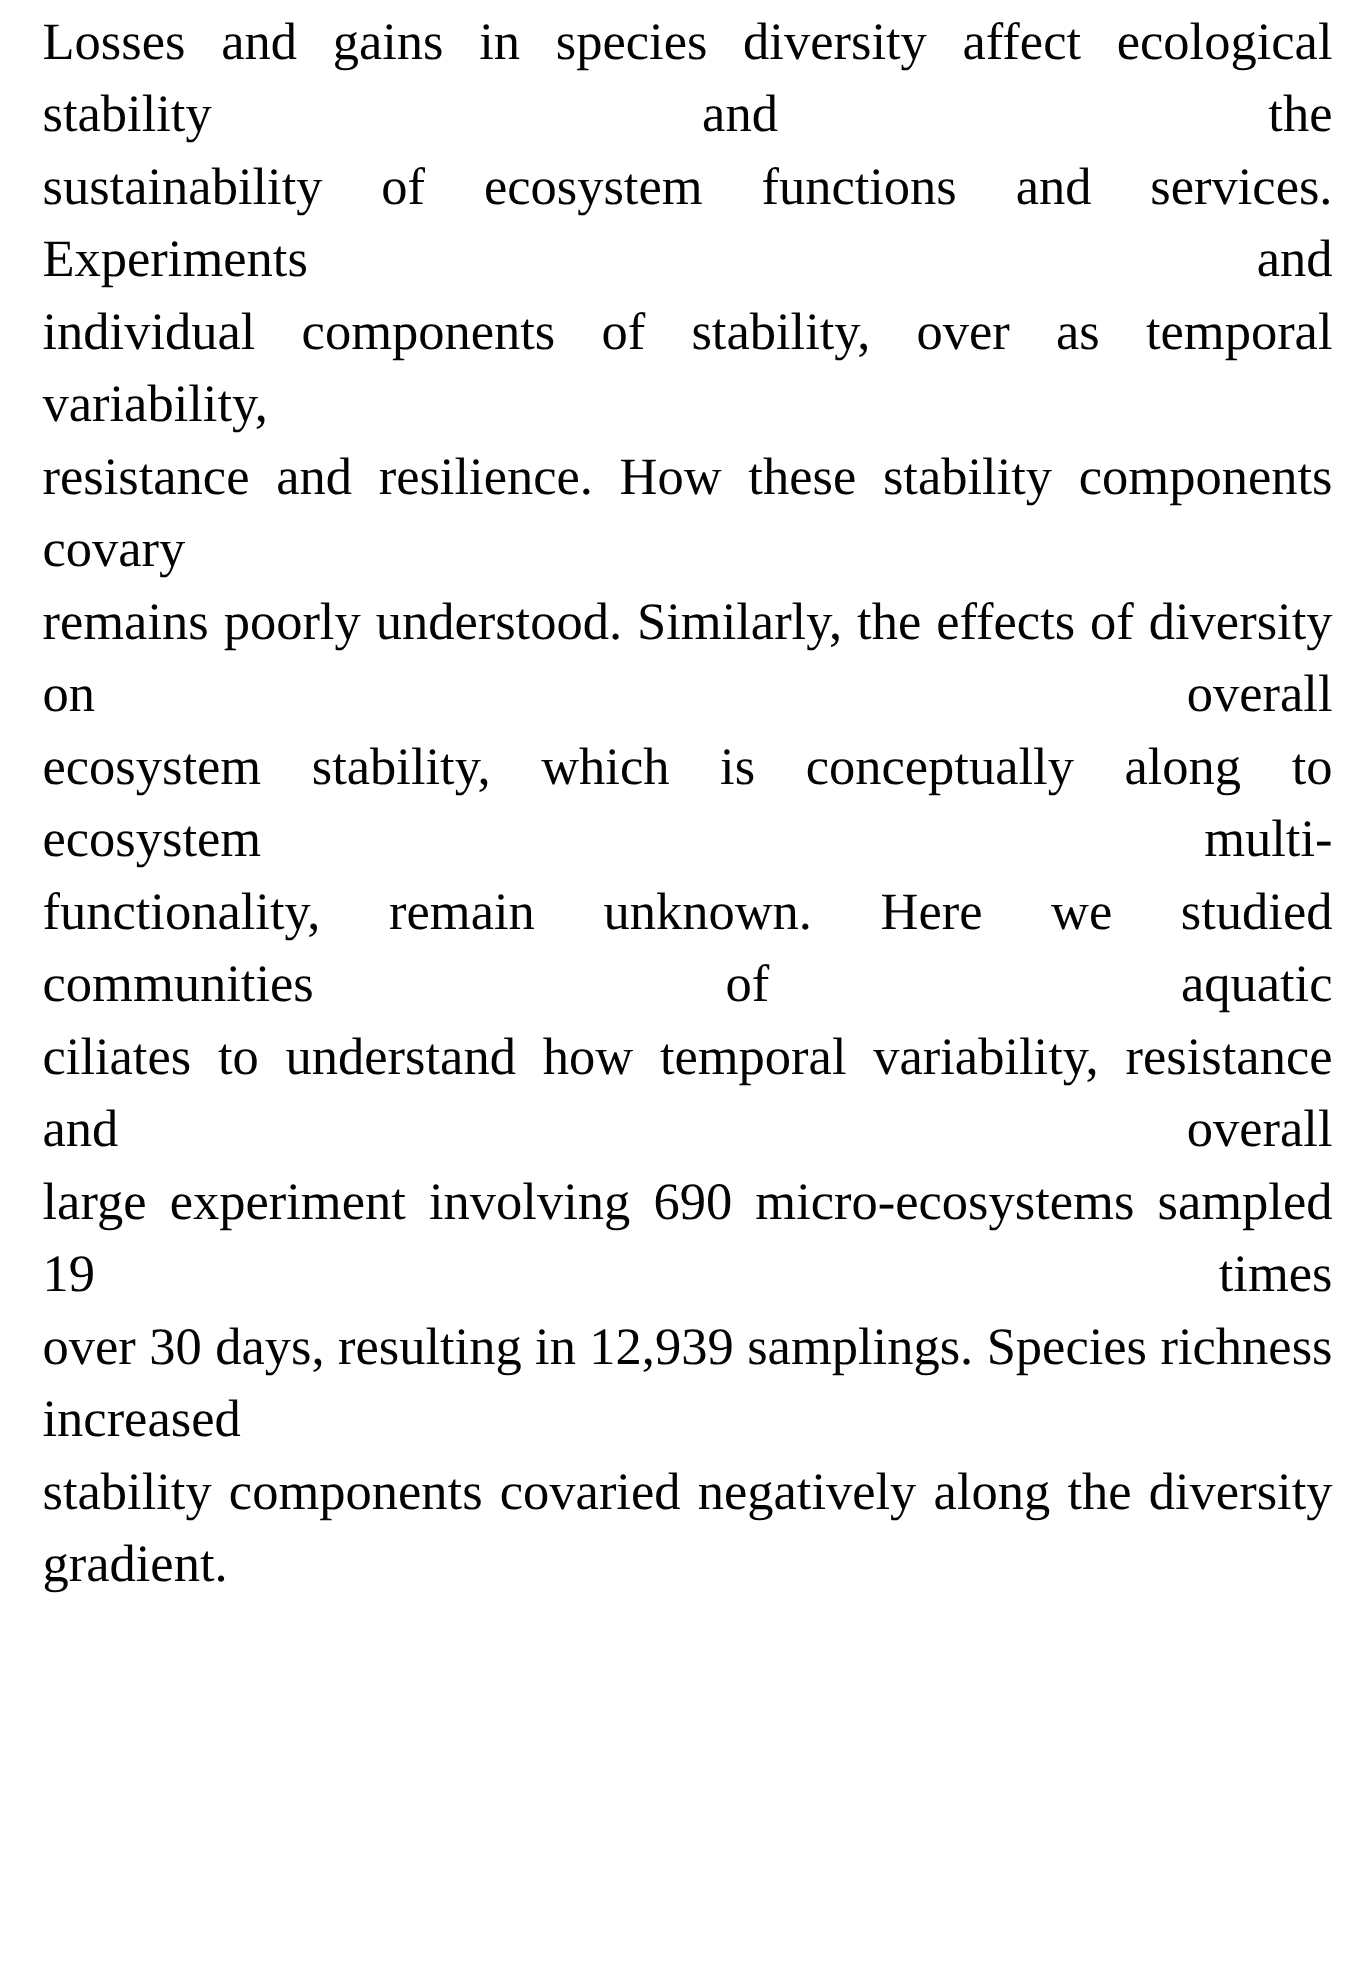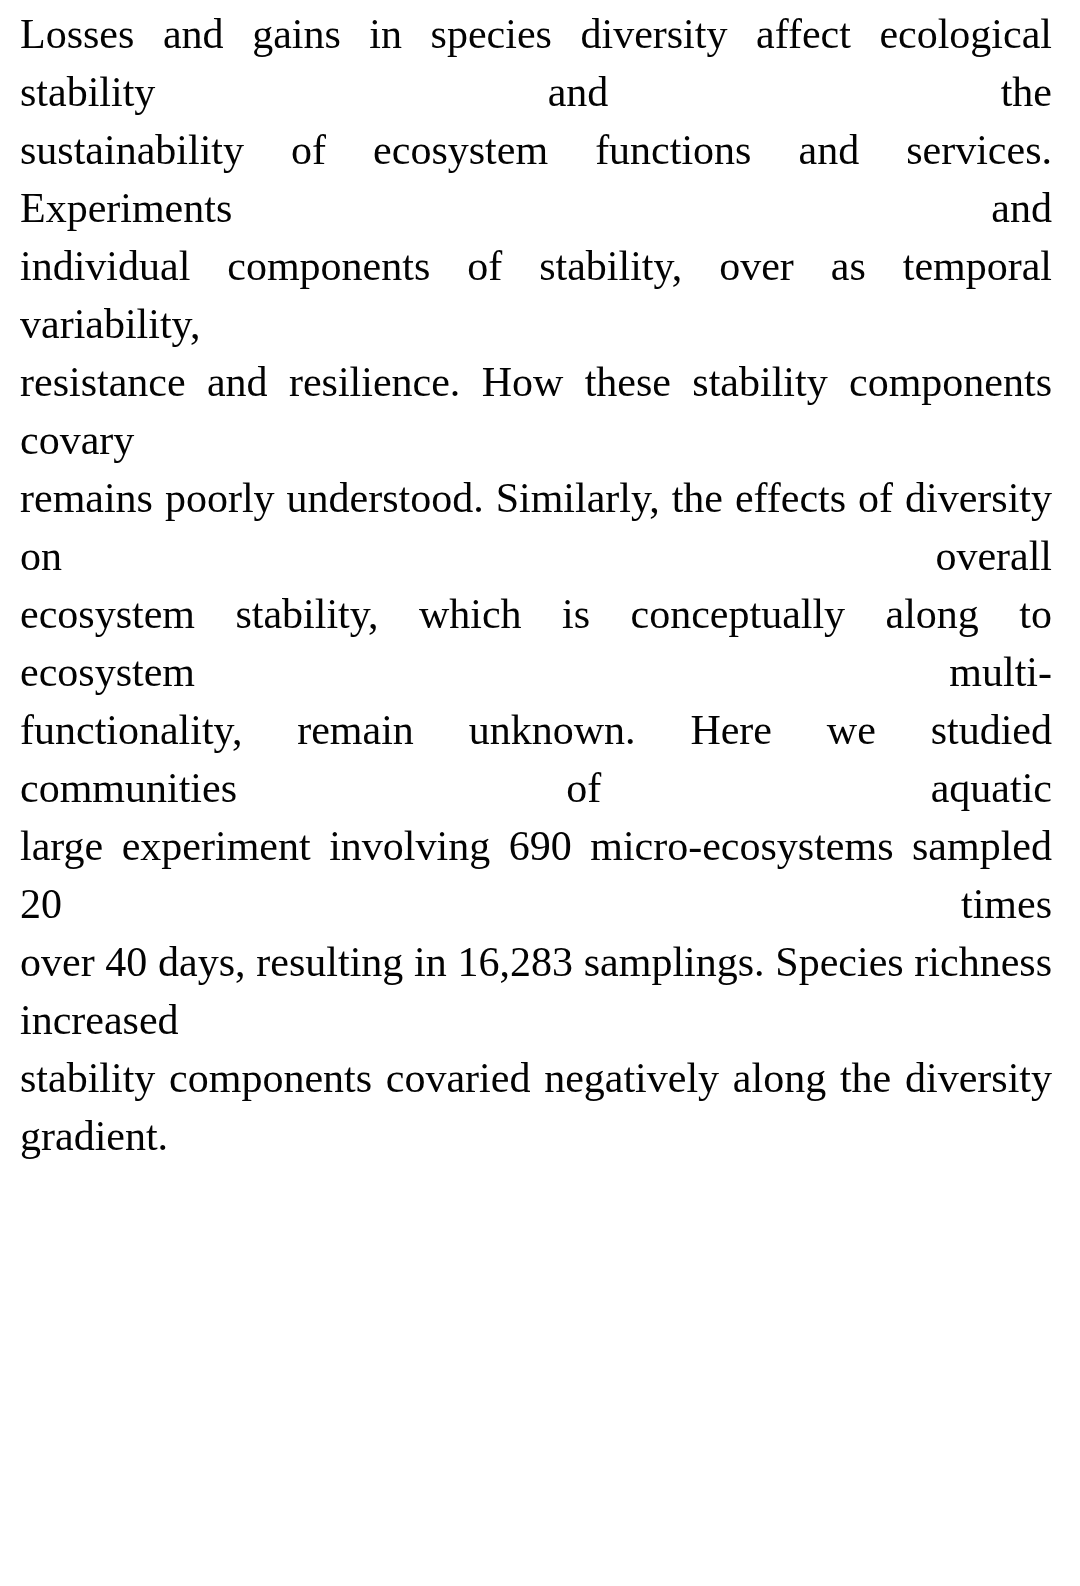--- a/index.html
+++ b/index.html
@@ -7,21 +7,21 @@
     padding: 0;
     background: #ffffff;
   }
   .page {
     position: relative;
     width: 1080px;
     height: 1586px;
     background: #ffffff;
     overflow: hidden;
     box-sizing: border-box;
-    padding: 5px 31px 0 20px;
+    padding: 5px 31px 0 34px;
   }
   .abstract {
     font-family: "Liberation Serif", "DejaVu Serif", serif;
     font-size: 42px;
     line-height: 58px;
     color: #030303;
     width: 1032px;
   }
   .abstract .line {
     text-align: justify;
@@ -34,17 +34,18 @@
 
 <div class="page">
   <div class="abstract">
       <div class="line">Losses and gains in species diversity affect ecological stability and the</div>
       <div class="line">sustainability of ecosystem functions and services. Experiments and</div>
       <div class="line">individual components of stability, over as temporal variability,</div>
       <div class="line">resistance and resilience. How these stability components covary</div>
       <div class="line">remains poorly understood. Similarly, the effects of diversity on overall</div>
       <div class="line">ecosystem stability, which is conceptually along to ecosystem multi-</div>
       <div class="line">functionality, remain unknown. Here we studied communities of aquatic</div>
-      <div class="line">large experiment involving 690 micro-ecosystems sampled 20 times</div>
-      <div class="line">over 40 days, resulting in 16,283 samplings. Species richness increased</div>
+      <div class="line">ciliates to understand how temporal variability, resistance and overall</div>
+      <div class="line">large experiment involving 690 micro-ecosystems sampled 19 times</div>
+      <div class="line">over 30 days, resulting in 12,939 samplings. Species richness increased</div>
       <div class="line">stability components covaried negatively along the diversity gradient.</div>
     </div>
 </div>
 
 </body></html>

